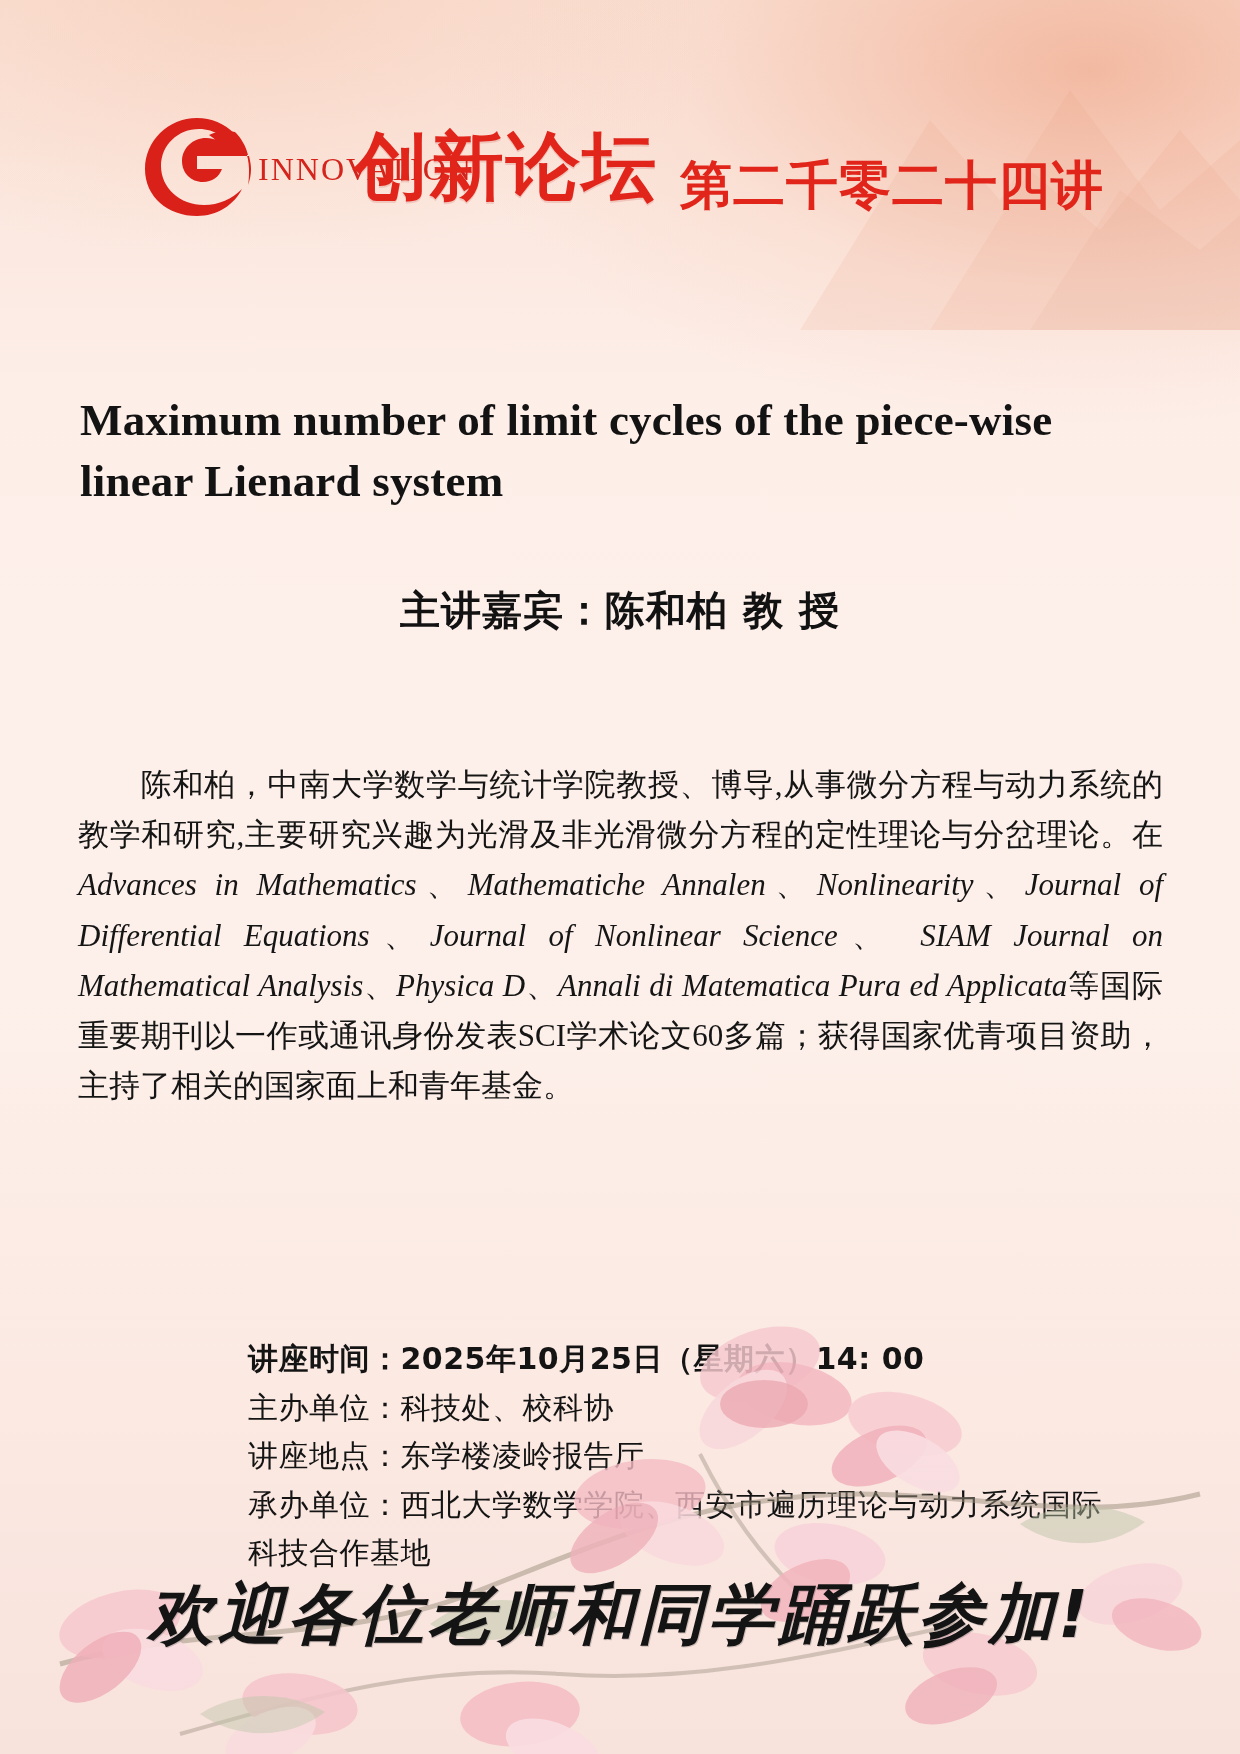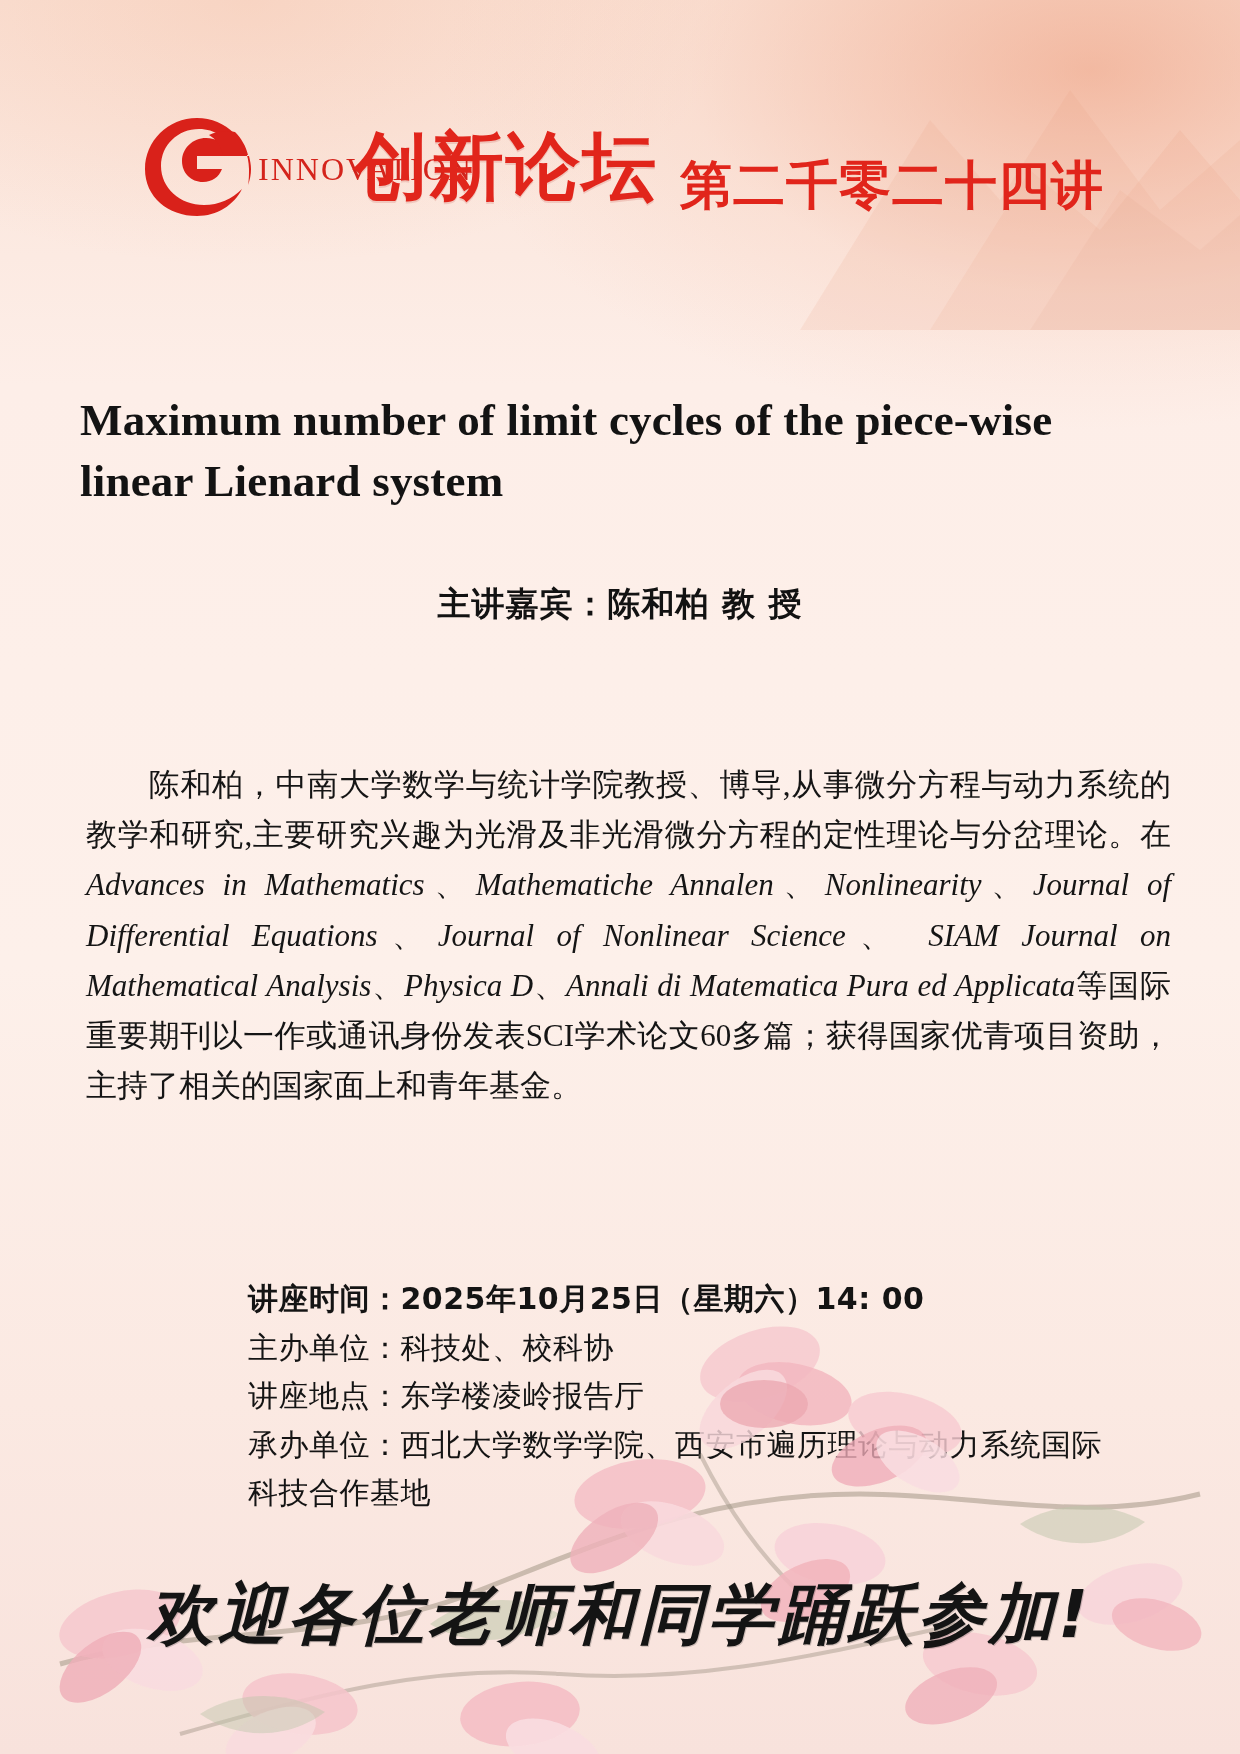--- a/index.html
+++ b/index.html
@@ -106,47 +106,46 @@
 
   
   .speakers {
     position: absolute;
     top: 575px;
     left: 80px;
     width: 1080px;
     text-align: center;
     font-family: "DejaVu Sans", sans-serif;
     font-weight: bold;
-    font-size: 33px;
+    font-size: 40px;
     line-height: 1.75;
     color: #121212;
     letter-spacing: 1px;
   }
 
   
   .bio {
     position: absolute;
     top: 760px;
     left: 78px;
     width: 1085px;
     font-family: "Liberation Serif", serif;
     font-size: 31px;
     line-height: 1.62;
     color: #151515;
     text-align: justify;
     text-justify: inter-ideograph;
-    margin-left: 8px;
   }
   .bio .indent { display: inline-block; width: 62px; }
   .bio i { font-style: italic; }
 
   
   .info {
     position: absolute;
-    top: 1275px;
+    top: 1335px;
     left: 248px;
     width: 880px;
     font-family: "DejaVu Sans", sans-serif;
     font-size: 30px;
     line-height: 1.62;
     color: #141414;
     letter-spacing: 0.5px;
   }
   .info .row { white-space: nowrap; }
   .info .row.bold { font-weight: bold; }

